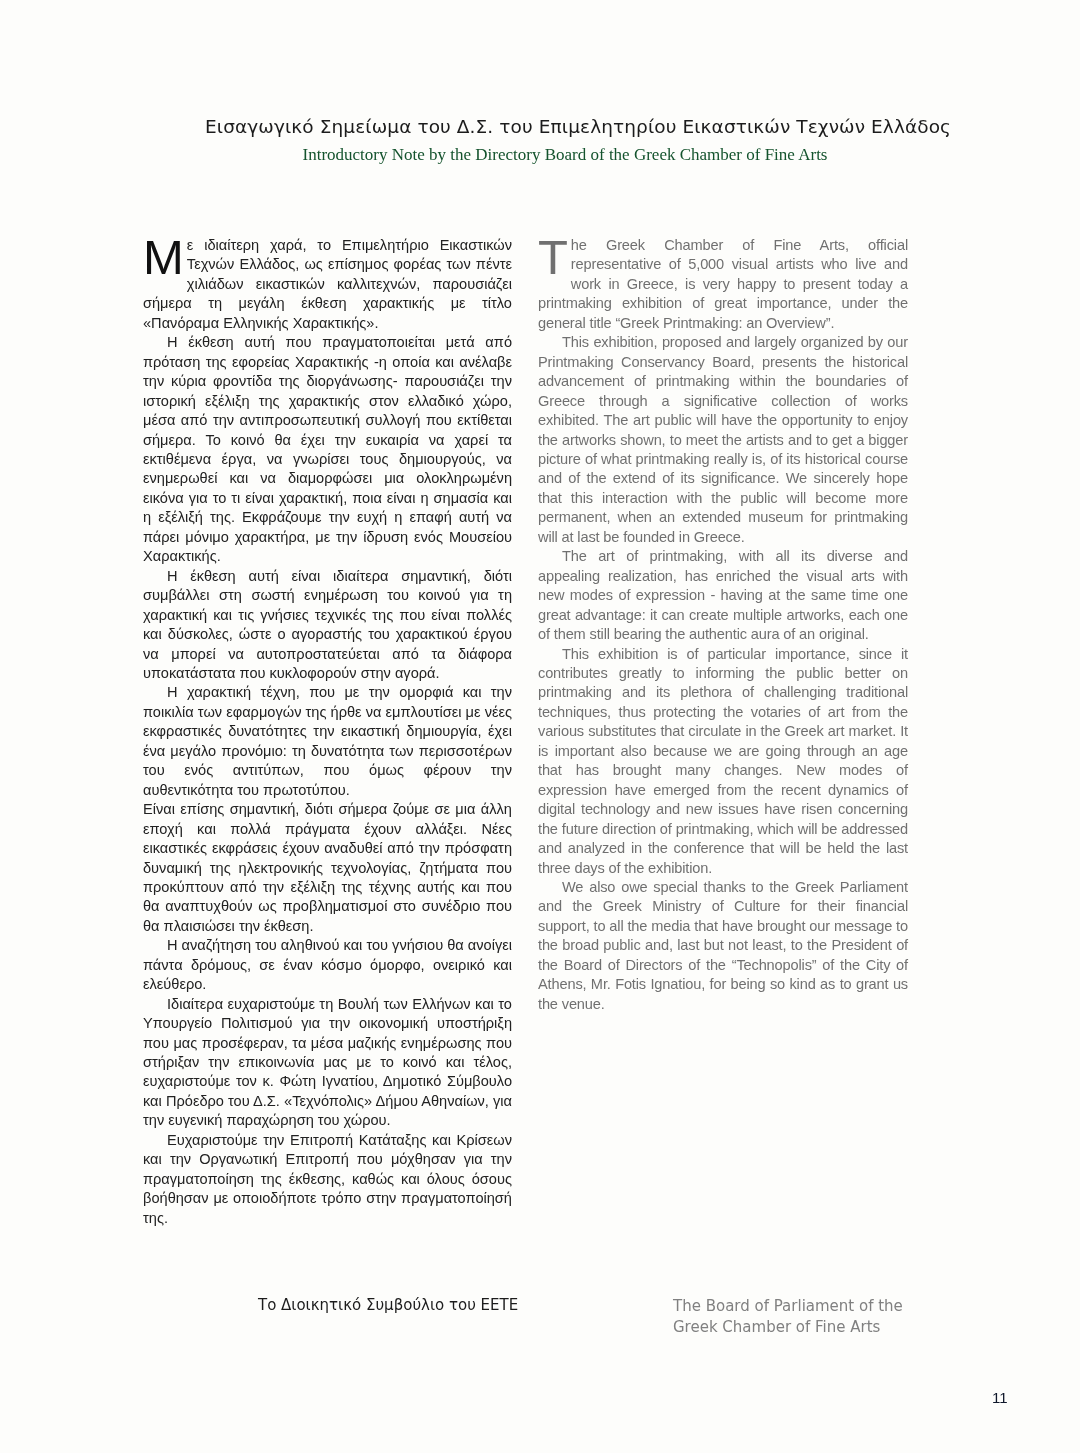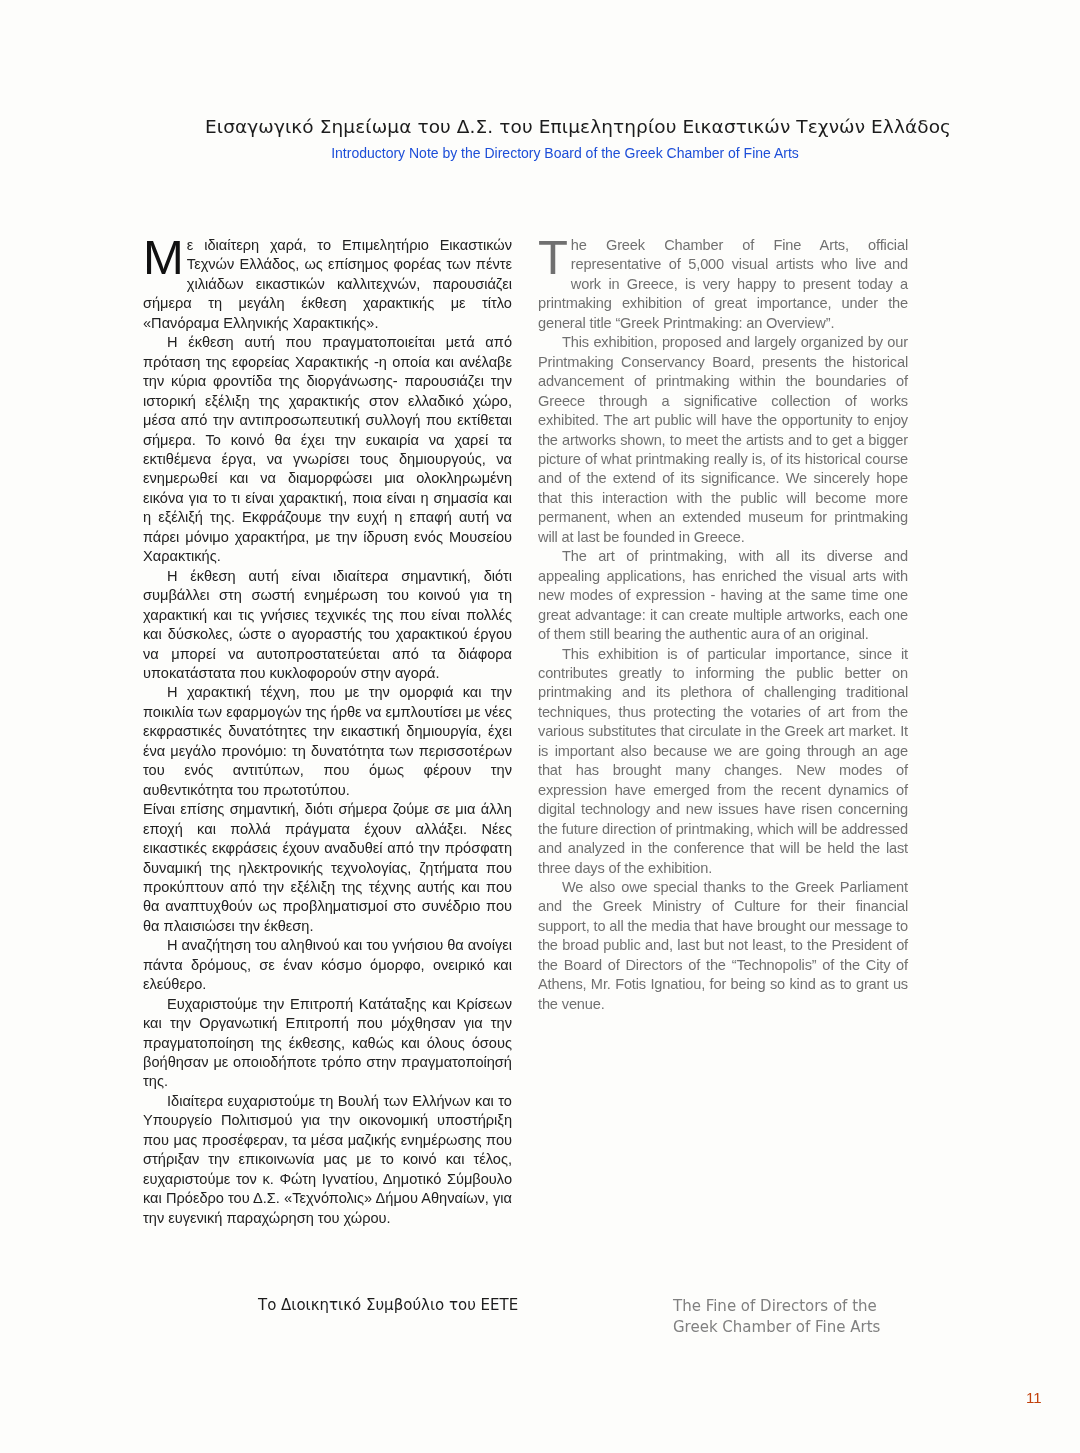--- a/index.html
+++ b/index.html
@@ -13,22 +13,22 @@
   .title-gr {
     position: absolute; left: 205px; top: 116px; width: 720px;
     text-align: right;
     font-family: "DejaVu Sans", sans-serif;
     font-size: 18.5px; color: #1c1c1c; letter-spacing: 0.1px;
     white-space: nowrap;
   }
   .title-en {
     position: absolute; left: 205px; top: 145px; width: 720px;
     text-align: center;
-    font-family: Liberation Sans, sans-serif;
-    font-size: 14px; color: #1d4ed8;
+    font-family: Liberation Serif, serif;
+    font-size: 17px; color: #14532d;
     white-space: nowrap;
   }
   .col {
     position: absolute; top: 236px;
     font-family: "Liberation Sans", sans-serif;
     font-size: 14.6px; line-height: 19.45px;
     text-align: justify;
     hyphens: auto;
   }
   .col-gr { left: 143px; width: 369px; color: #222; }
@@ -51,47 +51,47 @@
   }
   .sig-en {
     position: absolute; left: 673px; top: 1296px;
     font-family: "DejaVu Sans", sans-serif;
     font-size: 15px; line-height: 21px; color: #808080;
   }
   .sig-en div { white-space: nowrap; }
   .page-num {
     position: absolute; left: 992px; top: 1389px;
     font-family: "Liberation Sans", sans-serif;
-    font-size: 15px; color: #c2410c; margin-left: 34px;
+    font-size: 15px; color: #0f172a;
   }
 </style>
 </head>
 <body>
 
 <div class="title-gr">Εισαγωγικό Σημείωμα του Δ.Σ. του Επιμελητηρίου Εικαστικών Τεχνών Ελλάδος</div>
 <div class="title-en">Introductory Note by the Directory Board of the Greek Chamber of Fine Arts</div>
 
 <div class="col col-gr">
   <p class="first"><span class="dropcap">Μ</span><span>ε ιδιαίτερη χαρά, το Επιμελητήριο Εικαστικών Τεχνών Ελλάδος, ως επίσημος φορέας των πέντε χιλιάδων εικαστικών καλλιτεχνών, παρουσιάζει σήμερα τη μεγάλη έκθεση χαρακτικής με τίτλο «Πανόραμα Ελληνικής Χαρακτικής».</span></p>
   <p>Η έκθεση αυτή που πραγματοποιείται μετά από πρόταση της εφορείας Χαρακτικής -η οποία και ανέλαβε την κύρια φροντίδα της διοργάνωσης- παρουσιάζει την ιστορική εξέλιξη της χαρακτικής στον ελλαδικό χώρο, μέσα από την αντιπροσωπευτική συλλογή που εκτίθεται σήμερα. Το κοινό θα έχει την ευκαιρία να χαρεί τα εκτιθέμενα έργα, να γνωρίσει τους δημιουργούς, να ενημερωθεί και να διαμορφώσει μια ολοκληρωμένη εικόνα για το τι είναι χαρακτική, ποια είναι η σημασία και η εξέλιξή της. Εκφράζουμε την ευχή η επαφή αυτή να πάρει μόνιμο χαρακτήρα, με την ίδρυση ενός Μουσείου Χαρακτικής.</p>
   <p>Η έκθεση αυτή είναι ιδιαίτερα σημαντική, διότι συμβάλλει στη σωστή ενημέρωση του κοινού για τη χαρακτική και τις γνήσιες τεχνικές της που είναι πολλές και δύσκολες, ώστε ο αγοραστής του χαρακτικού έργου να μπορεί να αυτοπροστατεύεται από τα διάφορα υποκατάστατα που κυκλοφορούν στην αγορά.</p>
   <p>Η χαρακτική τέχνη, που με την ομορφιά και την ποικιλία των εφαρμογών της ήρθε να εμπλουτίσει με νέες εκφραστικές δυνατότητες την εικαστική δημιουργία, έχει ένα μεγάλο προνόμιο: τη δυνατότητα των περισσοτέρων του ενός αντιτύπων, που όμως φέρουν την αυθεντικότητα του πρωτοτύπου.</p>
   <p class="noindent">Είναι επίσης σημαντική, διότι σήμερα ζούμε σε μια άλλη εποχή και πολλά πράγματα έχουν αλλάξει. Νέες εικαστικές εκφράσεις έχουν αναδυθεί από την πρόσφατη δυναμική της ηλεκτρονικής τεχνολογίας, ζητήματα που προκύπτουν από την εξέλιξη της τέχνης αυτής και που θα αναπτυχθούν ως προβληματισμοί στο συνέδριο που θα πλαισιώσει την έκθεση.</p>
   <p>Η αναζήτηση του αληθινού και του γνήσιου θα ανοίγει πάντα δρόμους, σε έναν κόσμο όμορφο, ονειρικό και ελεύθερο.</p>
+  <p>Ιδιαίτερα ευχαριστούμε τη Βουλή των Ελλήνων και το Υπουργείο Πολιτισμού για την οικονομική υποστήριξη που μας προσέφεραν, τα μέσα μαζικής ενημέρωσης που στήριξαν την επικοινωνία μας με το κοινό και τέλος, ευχαριστούμε τον κ. Φώτη Ιγνατίου, Δημοτικό Σύμβουλο και Πρόεδρο του Δ.Σ. «Τεχνόπολις» Δήμου Αθηναίων, για την ευγενική παραχώρηση του χώρου.</p>
   <p>Ευχαριστούμε την Επιτροπή Κατάταξης και Κρίσεων και την Οργανωτική Επιτροπή που μόχθησαν για την πραγματοποίηση της έκθεσης, καθώς και όλους όσους βοήθησαν με οποιοδήποτε τρόπο στην πραγματοποίησή της.</p>
-  <p>Ιδιαίτερα ευχαριστούμε τη Βουλή των Ελλήνων και το Υπουργείο Πολιτισμού για την οικονομική υποστήριξη που μας προσέφεραν, τα μέσα μαζικής ενημέρωσης που στήριξαν την επικοινωνία μας με το κοινό και τέλος, ευχαριστούμε τον κ. Φώτη Ιγνατίου, Δημοτικό Σύμβουλο και Πρόεδρο του Δ.Σ. «Τεχνόπολις» Δήμου Αθηναίων, για την ευγενική παραχώρηση του χώρου.</p>
 </div>
 
 <div class="col col-en">
   <p class="first"><span class="dropcap">T</span><span>he Greek Chamber of Fine Arts, official representative of 5,000 visual artists who live and work in Greece, is very happy to present today a printmaking exhibition of great importance, under the general title “Greek Printmaking: an Overview”.</span></p>
   <p>This exhibition, proposed and largely organized by our Printmaking Conservancy Board, presents the historical advancement of printmaking within the boundaries of Greece through a significative collection of works exhibited. The art public will have the opportunity to enjoy the artworks shown, to meet the artists and to get a bigger picture of what printmaking really is, of its historical course and of the extend of its significance. We sincerely hope that this interaction with the public will become more permanent, when an extended museum for printmaking will at last be founded in Greece.</p>
-  <p>The art of printmaking, with all its diverse and appealing applications, has enriched the visual arts with new modes of expression - having at the same time one great advantage: it can create multiple artworks, each one of them still bearing the authentic aura of an original.</p>
+  <p>The art of printmaking, with all its diverse and appealing realization, has enriched the visual arts with new modes of expression - having at the same time one great advantage: it can create multiple artworks, each one of them still bearing the authentic aura of an original.</p>
   <p>This exhibition is of particular importance, since it contributes greatly to informing the public better on printmaking and its plethora of challenging traditional techniques, thus protecting the votaries of art from the various substitutes that circulate in the Greek art market. It is important also because we are going through an age that has brought many changes. New modes of expression have emerged from the recent dynamics of digital technology and new issues have risen concerning the future direction of printmaking, which will be addressed and analyzed in the conference that will be held the last three days of the exhibition.</p>
   <p>We also owe special thanks to the Greek Parliament and the Greek Ministry of Culture for their financial support, to all the media that have brought our message to the broad public and, last but not least, to the President of the Board of Directors of the “Technopolis” of the City of Athens, Mr. Fotis Ignatiou, for being so kind as to grant us the venue.</p>
 </div>
 
 <div class="sig-gr">Το Διοικητικό Συμβούλιο του ΕΕΤΕ</div>
 <div class="sig-en">
-  <div>The Fine of Directors of the</div>
+  <div>The Board of Parliament of the</div>
   <div>Greek Chamber of Fine Arts</div>
 </div>
 
 <div class="page-num">11</div>
 
 </body></html>

